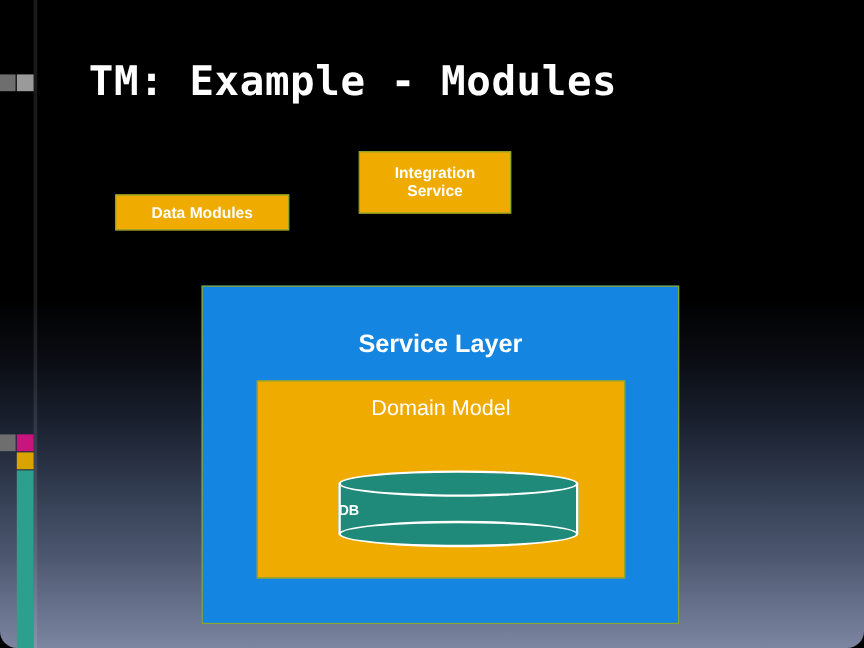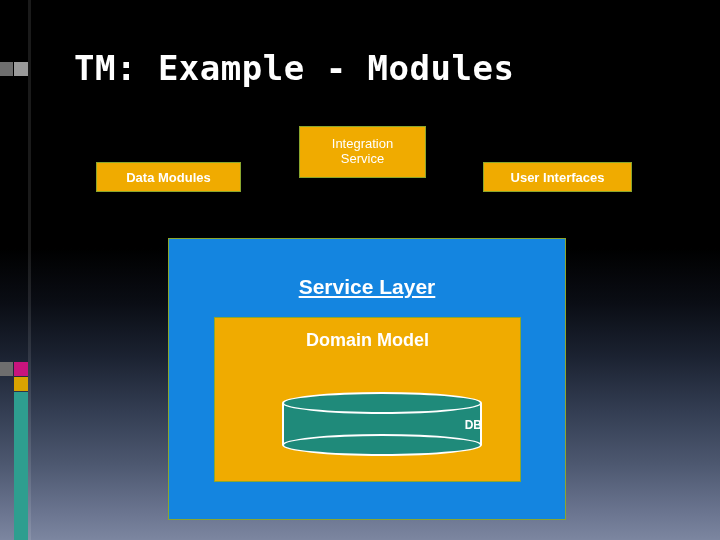--- a/index.html
+++ b/index.html
@@ -7,20 +7,21 @@
     padding: 0;
     background: #000;
   }
   #slide {
     position: relative;
     width: 720px;
     height: 540px;
     overflow: hidden;
     background: #000000;
     font-family: "Liberation Sans", sans-serif;
+    border-radius: 14px;
   }
 
   
   .bg-gradient {
     position: absolute;
     left: 0; top: 0;
     width: 720px; height: 540px;
     background: linear-gradient(to bottom,
         #000000 0%,
         #000000 46%,
@@ -108,21 +109,21 @@
     font-weight: bold;
   }
 
   .box-gateways {
     left: 299px; top: 126px;
     width: 127px; height: 52px;
     background: #f0ab00;
     border: 1px solid #8aa62e;
     color: #ffffff;
     font-size: 13px;
-    font-weight: normal;
+    font-weight: bold;
     line-height: 1.15;
   }
 
   .box-ui {
     left: 483px; top: 162px;
     width: 149px; height: 30px;
     background: #f0ab00;
     border: 1px solid #8aa62e;
     color: #ffffff;
     font-size: 13px;
@@ -137,38 +138,37 @@
     display: block;
   }
   .service-label {
     position: absolute;
     left: 0; right: 0;
     top: 36px;
     text-align: center;
     color: #ffffff;
     font-size: 21px;
     font-weight: bold;
-    text-decoration: underline;
   }
 
   .box-domain {
     position: absolute;
     left: 45px; top: 78px;
     width: 305px; height: 163px;
     background: #f0ab00;
     border: 1px solid #8aa62e;
   }
   .domain-label {
     position: absolute;
     left: 0; right: 0;
     top: 12px;
     text-align: center;
     color: #ffffff;
     font-size: 18px;
-    font-weight: bold;
+    font-weight: normal;
   }
 
   
   .cylinder {
     position: absolute;
     left: 67px; top: 74px;
     width: 200px; height: 64px;
   }
   .cyl-body {
     position: absolute;
@@ -194,21 +194,21 @@
     width: 200px; height: 22px;
     border-radius: 50%;
     background: #1f8a7a;
     border: 2px solid #ffffff;
     box-sizing: border-box;
   }
   .cyl-label {
     position: absolute;
     left: 0; right: 0;
     top: 26px;
-    text-align: right;
+    text-align: left;
     color: #ffffff;
     font-size: 12px;
     font-weight: bold;
     z-index: 3;
   }
 </style>
 </head>
 <body>
 
 <div id="slide">
@@ -230,23 +230,20 @@
     <span>Data Modules</span>
   </div>
 
   <div class="box box-gateways">
     <span>
       <span>Integration</span><br>
       <span>Service</span>
     </span>
   </div>
 
-  <div class="box box-ui">
-    <span>User Interfaces</span>
-  </div>
 
   <div class="box box-service">
     <div class="service-label">Service Layer</div>
 
     <div class="box-domain">
       <div class="domain-label">Domain Model</div>
 
       <div class="cylinder">
         <div class="cyl-body"></div>
         <div class="cyl-bottom"></div>

